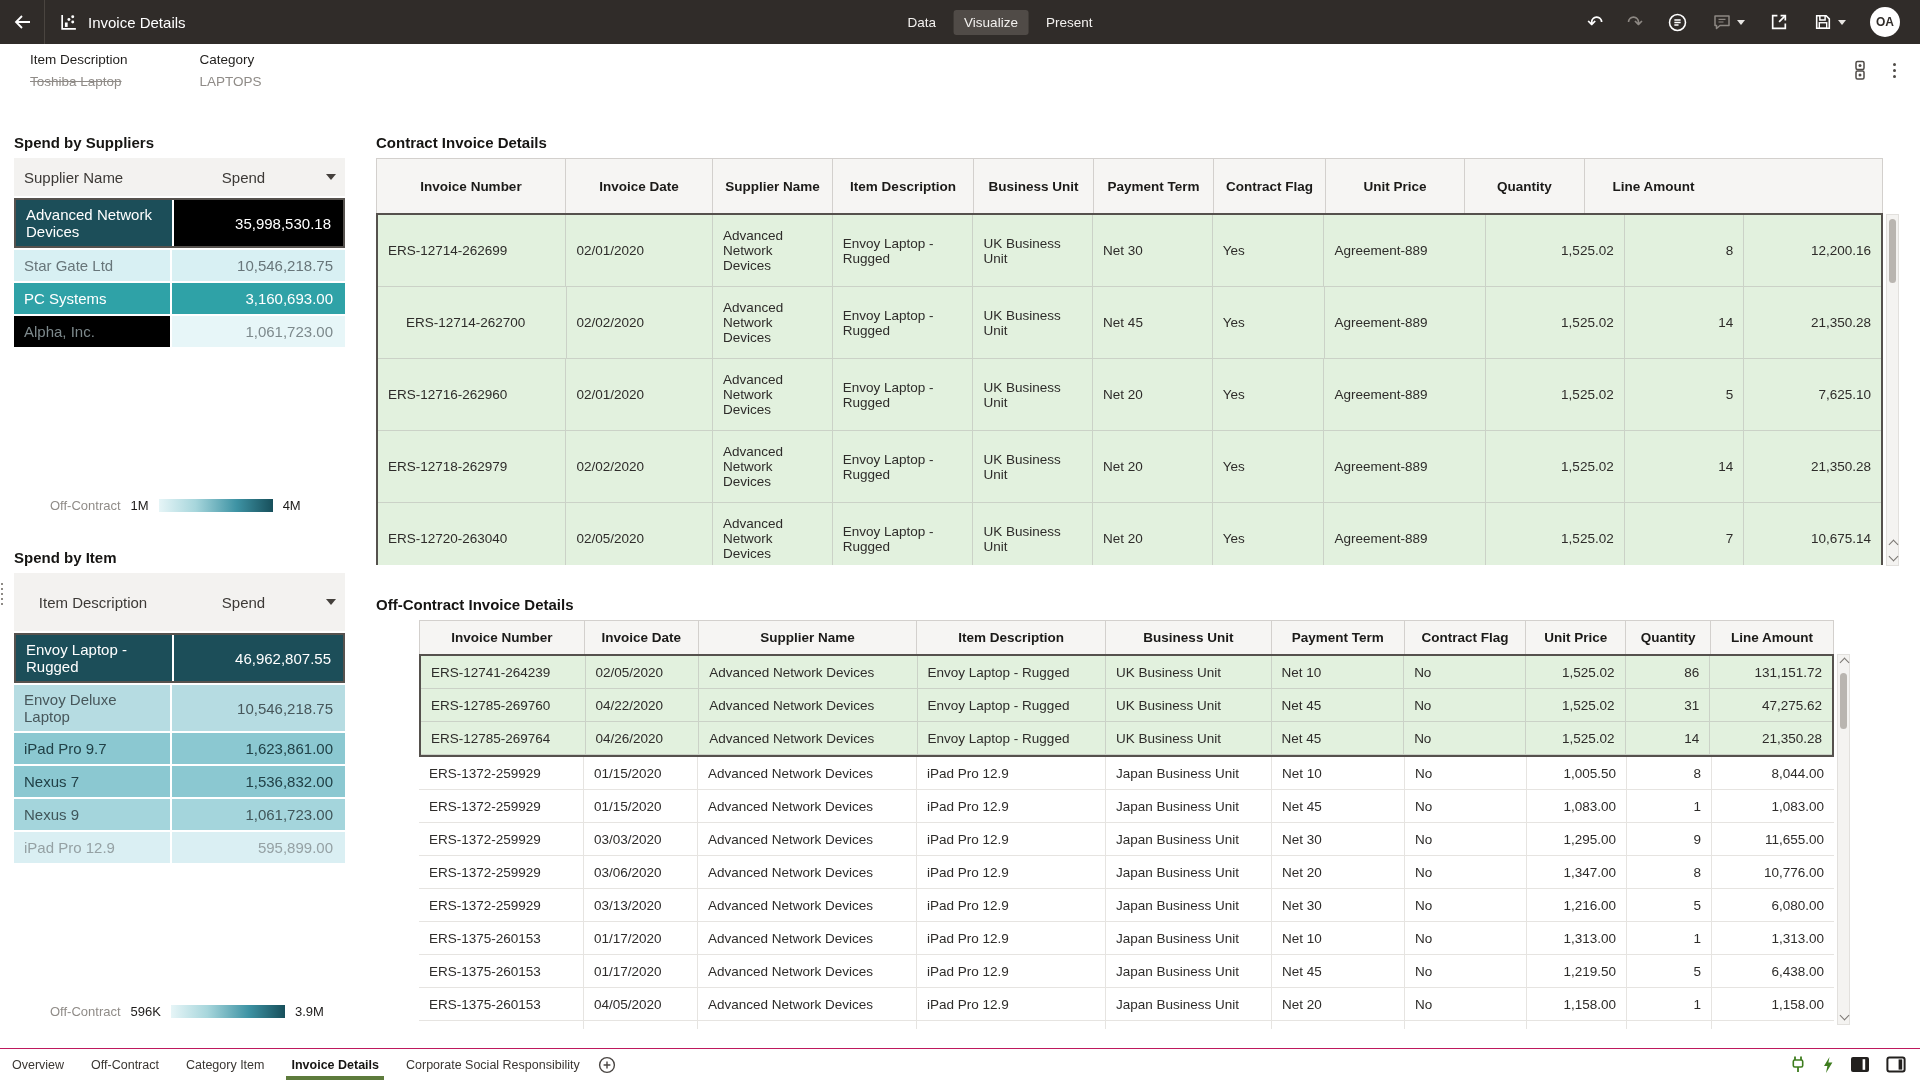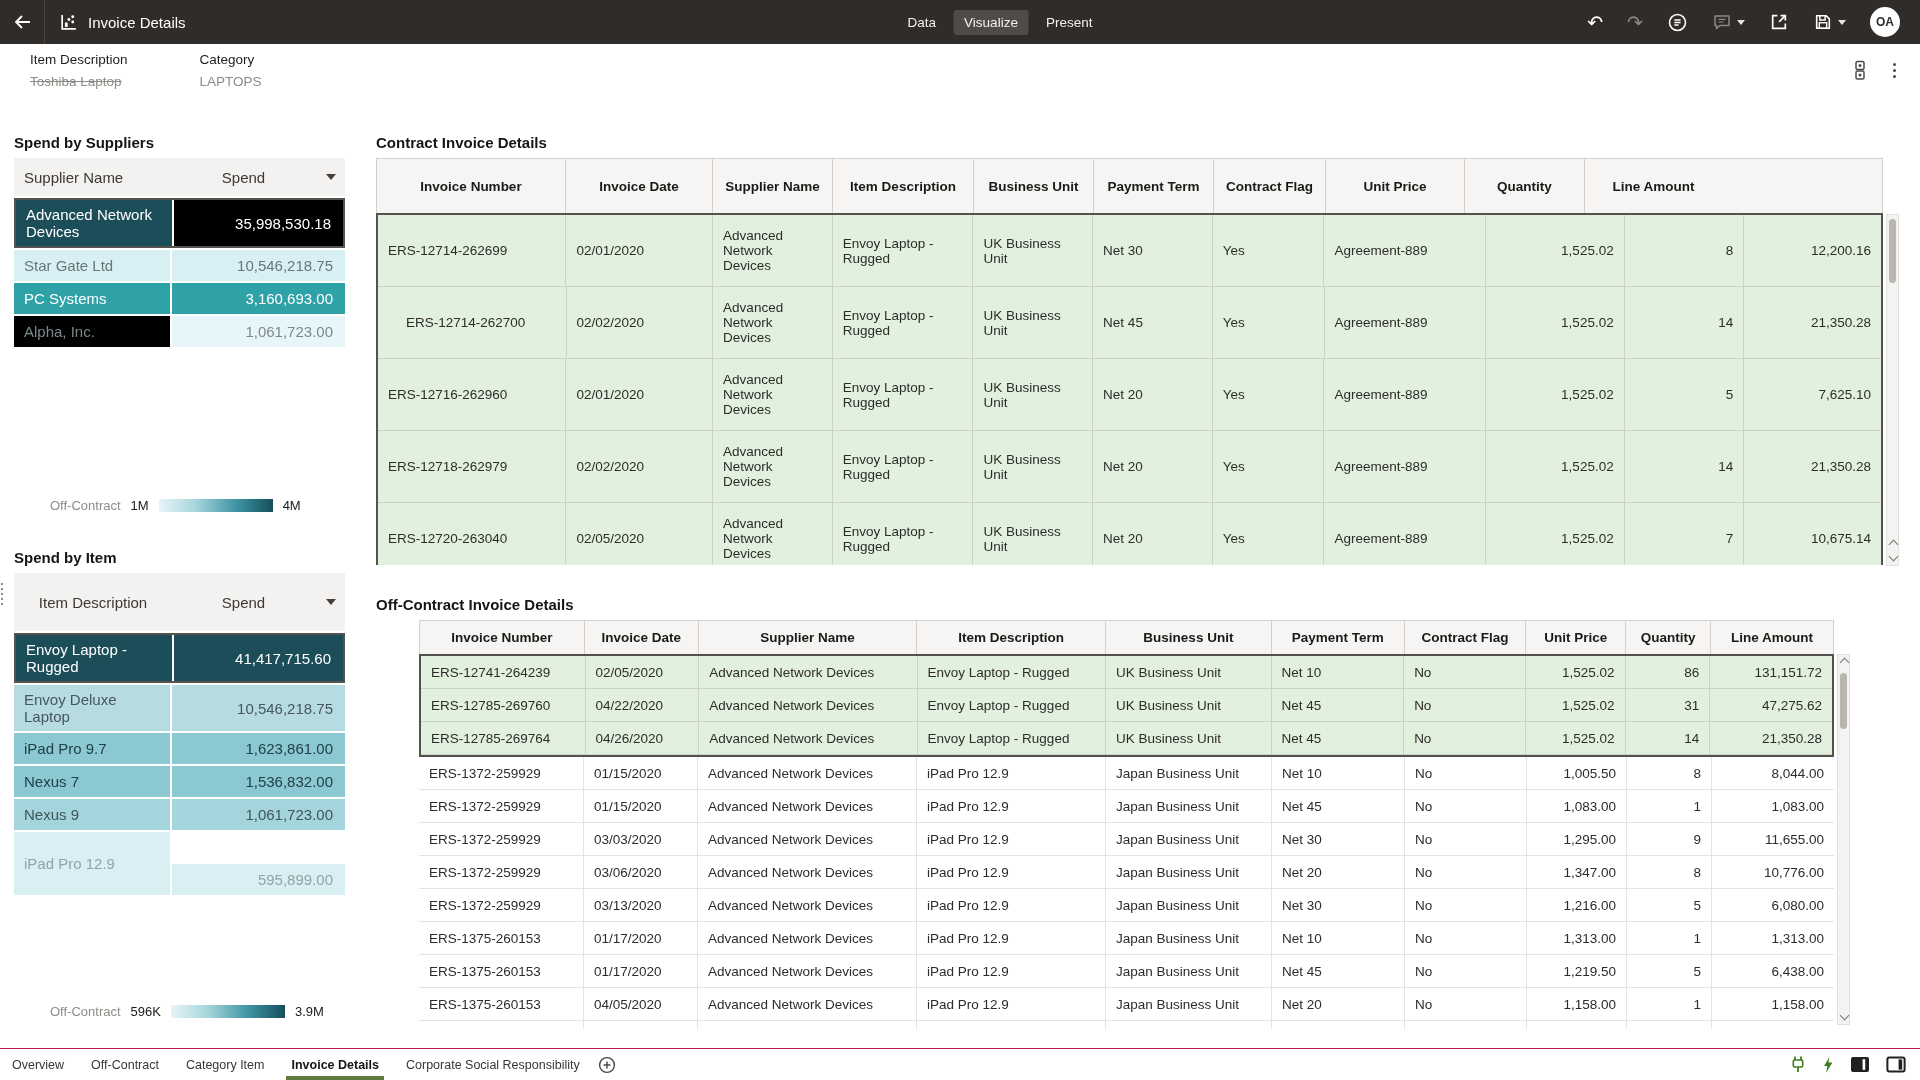--- a/index.html
+++ b/index.html
@@ -236,41 +236,41 @@
     </div>
 
   <div class="viz-title" style="left:14px;top:549px;">Spend by Item</div>
   <div class="sp-table items" style="left:14px;top:573px;" id="items-table">
       <div class="sp-head">
         <div class="sp-h sp-h1">Item Description</div>
         <div class="sp-h sp-h2">Spend<span class="sort-caret"></span></div>
       </div>
       <div class="sp-row sel">
         <div class="sp-c sp-c1" style="background: rgb(28, 78, 89); color: rgb(255, 255, 255);">Envoy Laptop - Rugged</div>
-        <div class="sp-c sp-c2" style="background: rgb(28, 78, 89); color: rgb(255, 255, 255);">41,417,715.60</div>
+        <div class="sp-c sp-c2" style="background: rgb(28, 78, 89); color: rgb(255, 255, 255);">46,962,807.55</div>
       </div>
       <div class="sp-row">
         <div class="sp-c sp-c1" style="background: rgb(182, 220, 226); color: rgb(71, 87, 91);">Envoy Deluxe Laptop</div>
         <div class="sp-c sp-c2" style="background: rgb(182, 220, 226); color: rgb(71, 87, 91);">10,546,218.75</div>
       </div>
       <div class="sp-row">
         <div class="sp-c sp-c1" style="background: rgb(139, 200, 209); color: rgb(33, 65, 71);">iPad Pro 9.7</div>
         <div class="sp-c sp-c2" style="background: rgb(139, 200, 209); color: rgb(33, 65, 71);">1,623,861.00</div>
       </div>
       <div class="sp-row">
         <div class="sp-c sp-c1" style="background: rgb(139, 200, 209); color: rgb(33, 65, 71);">Nexus 7</div>
         <div class="sp-c sp-c2" style="background: rgb(139, 200, 209); color: rgb(33, 65, 71);">1,536,832.00</div>
       </div>
       <div class="sp-row">
         <div class="sp-c sp-c1" style="background: rgb(164, 213, 220); color: rgb(64, 86, 90);">Nexus 9</div>
         <div class="sp-c sp-c2" style="background: rgb(164, 213, 220); color: rgb(64, 86, 90);">1,061,723.00</div>
       </div>
       <div class="sp-row">
         <div class="sp-c sp-c1" style="background: rgb(218, 239, 243); color: rgb(149, 161, 164);">iPad Pro 12.9</div>
-        <div class="sp-c sp-c2" style="background: rgb(218, 239, 243); color: rgb(149, 161, 164); margin-top: 32px;">595,899.00</div>
+        <div class="sp-c sp-c2" style="background: rgb(218, 239, 243); color: rgb(149, 161, 164);">595,899.00</div>
       </div>
     </div>
   <div class="legend" style="left:50px;top:1004px;">
     <span class="lg-label">Off-Contract</span>
     <span class="lg-val">596K</span>
     <span class="lg-bar"></span>
     <span class="lg-val">3.9M</span>
   </div>
 
   <div class="viz-title" style="left:376px;top:134px;">Contract Invoice Details</div>

